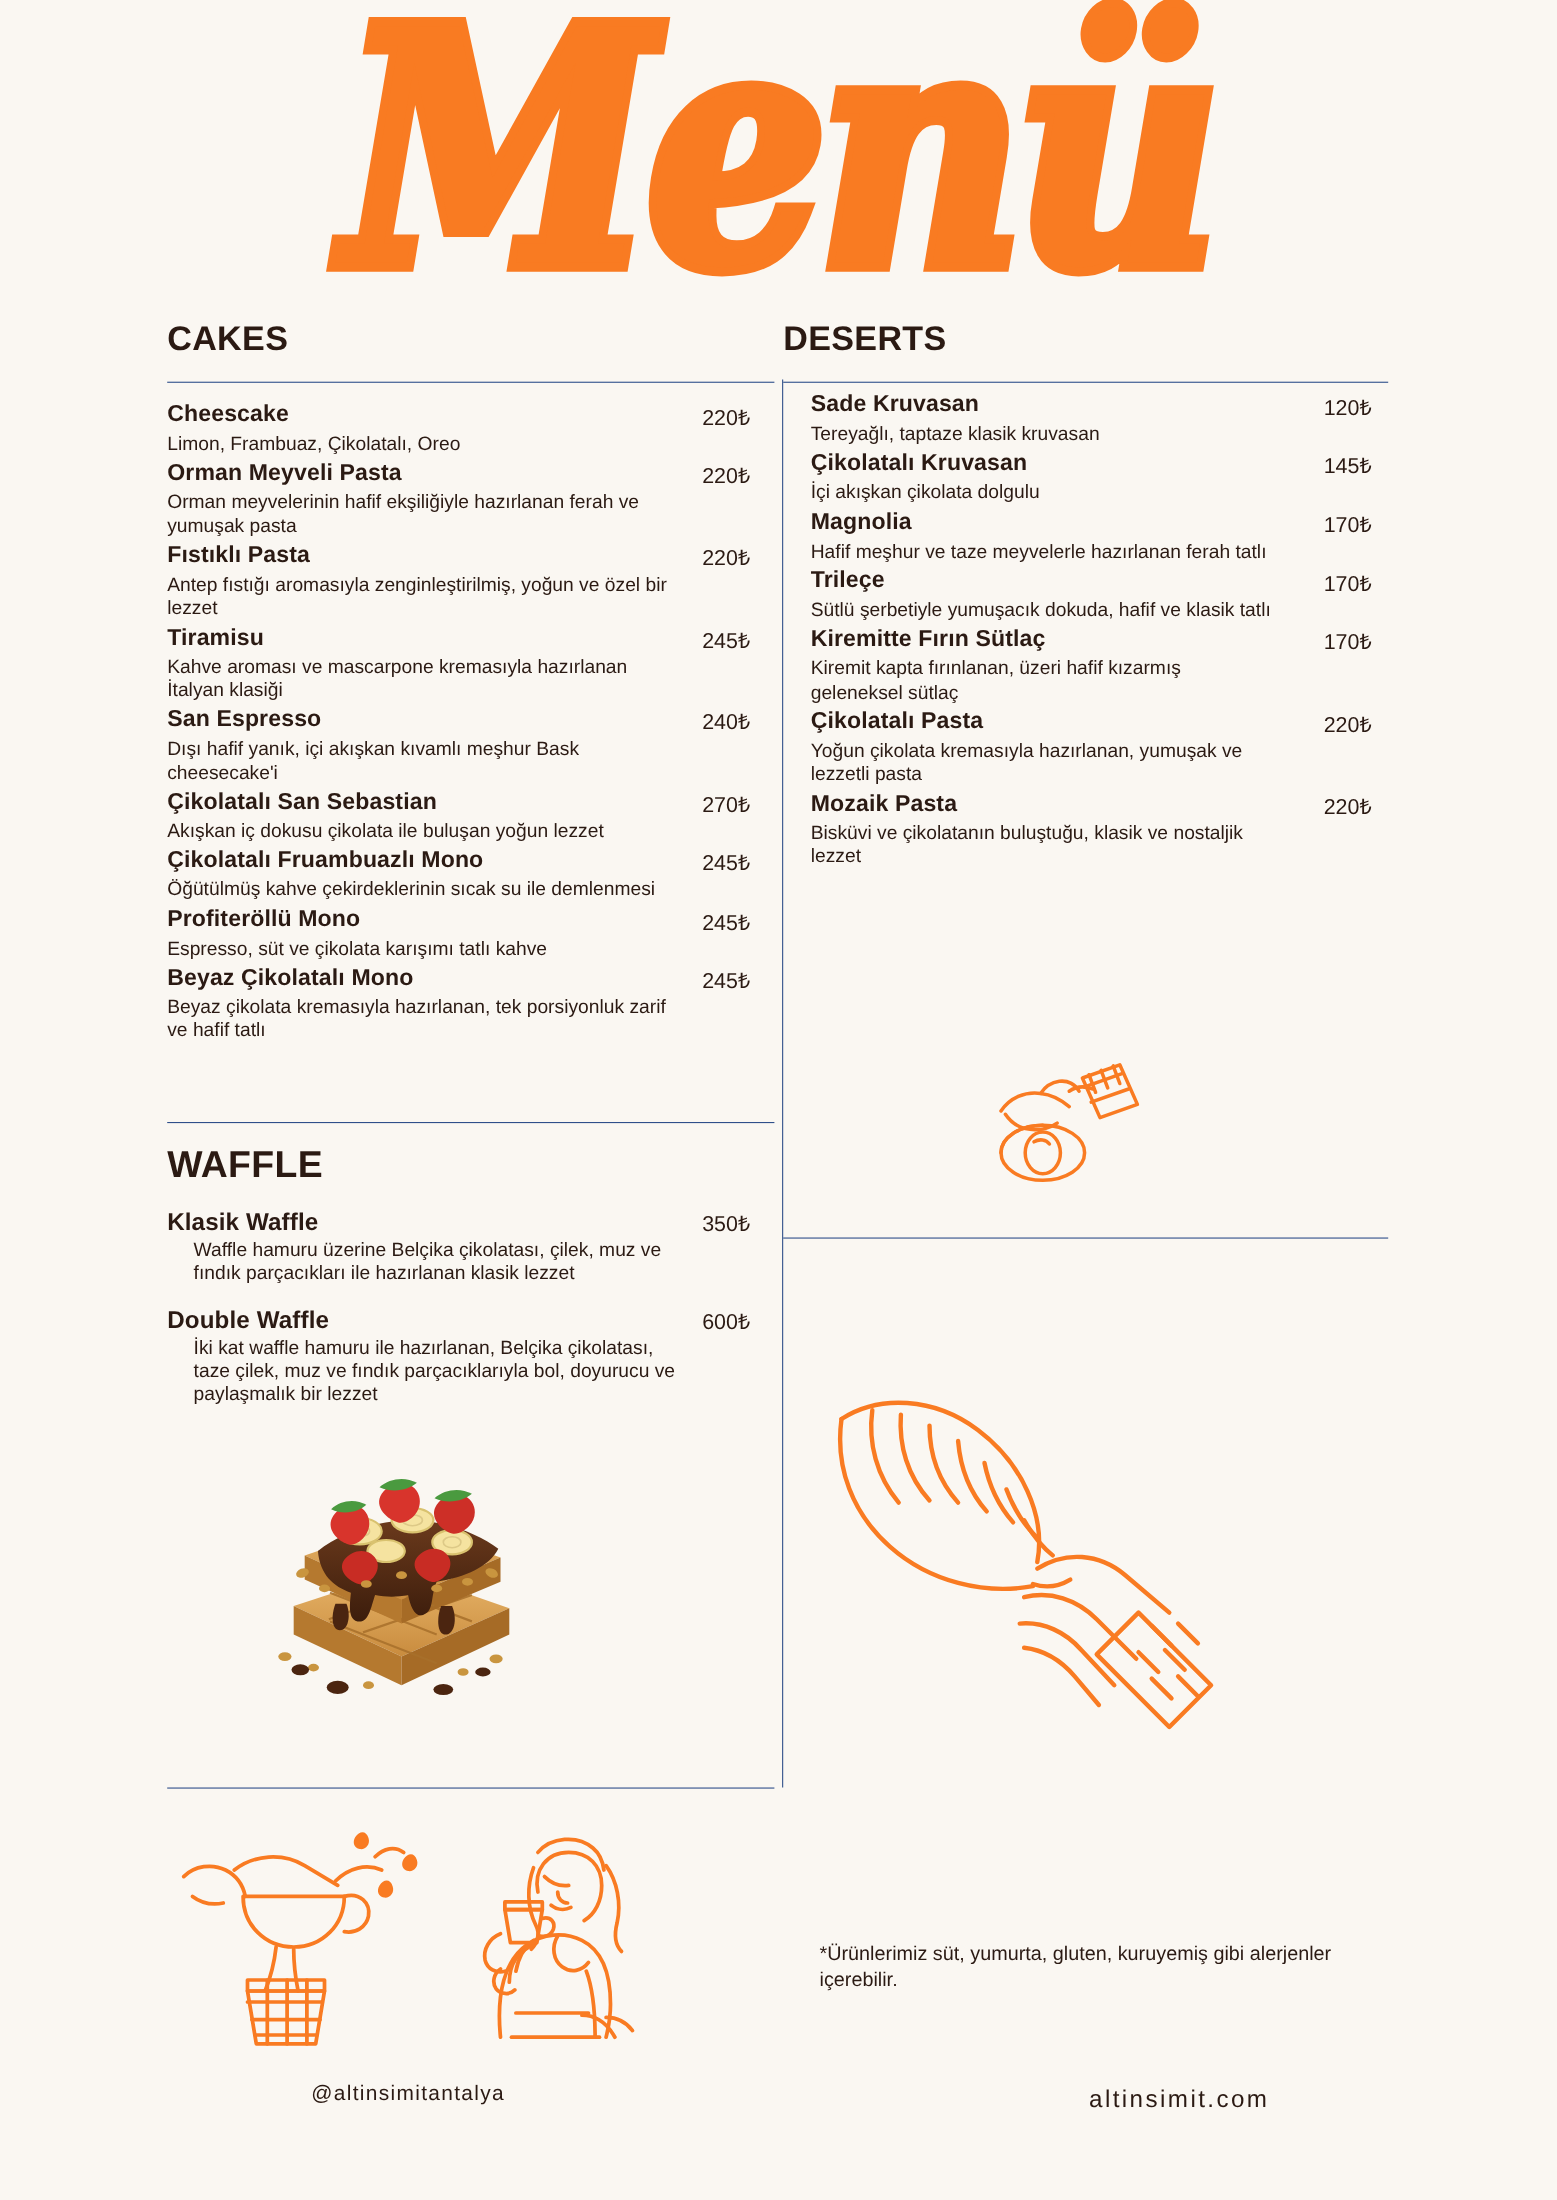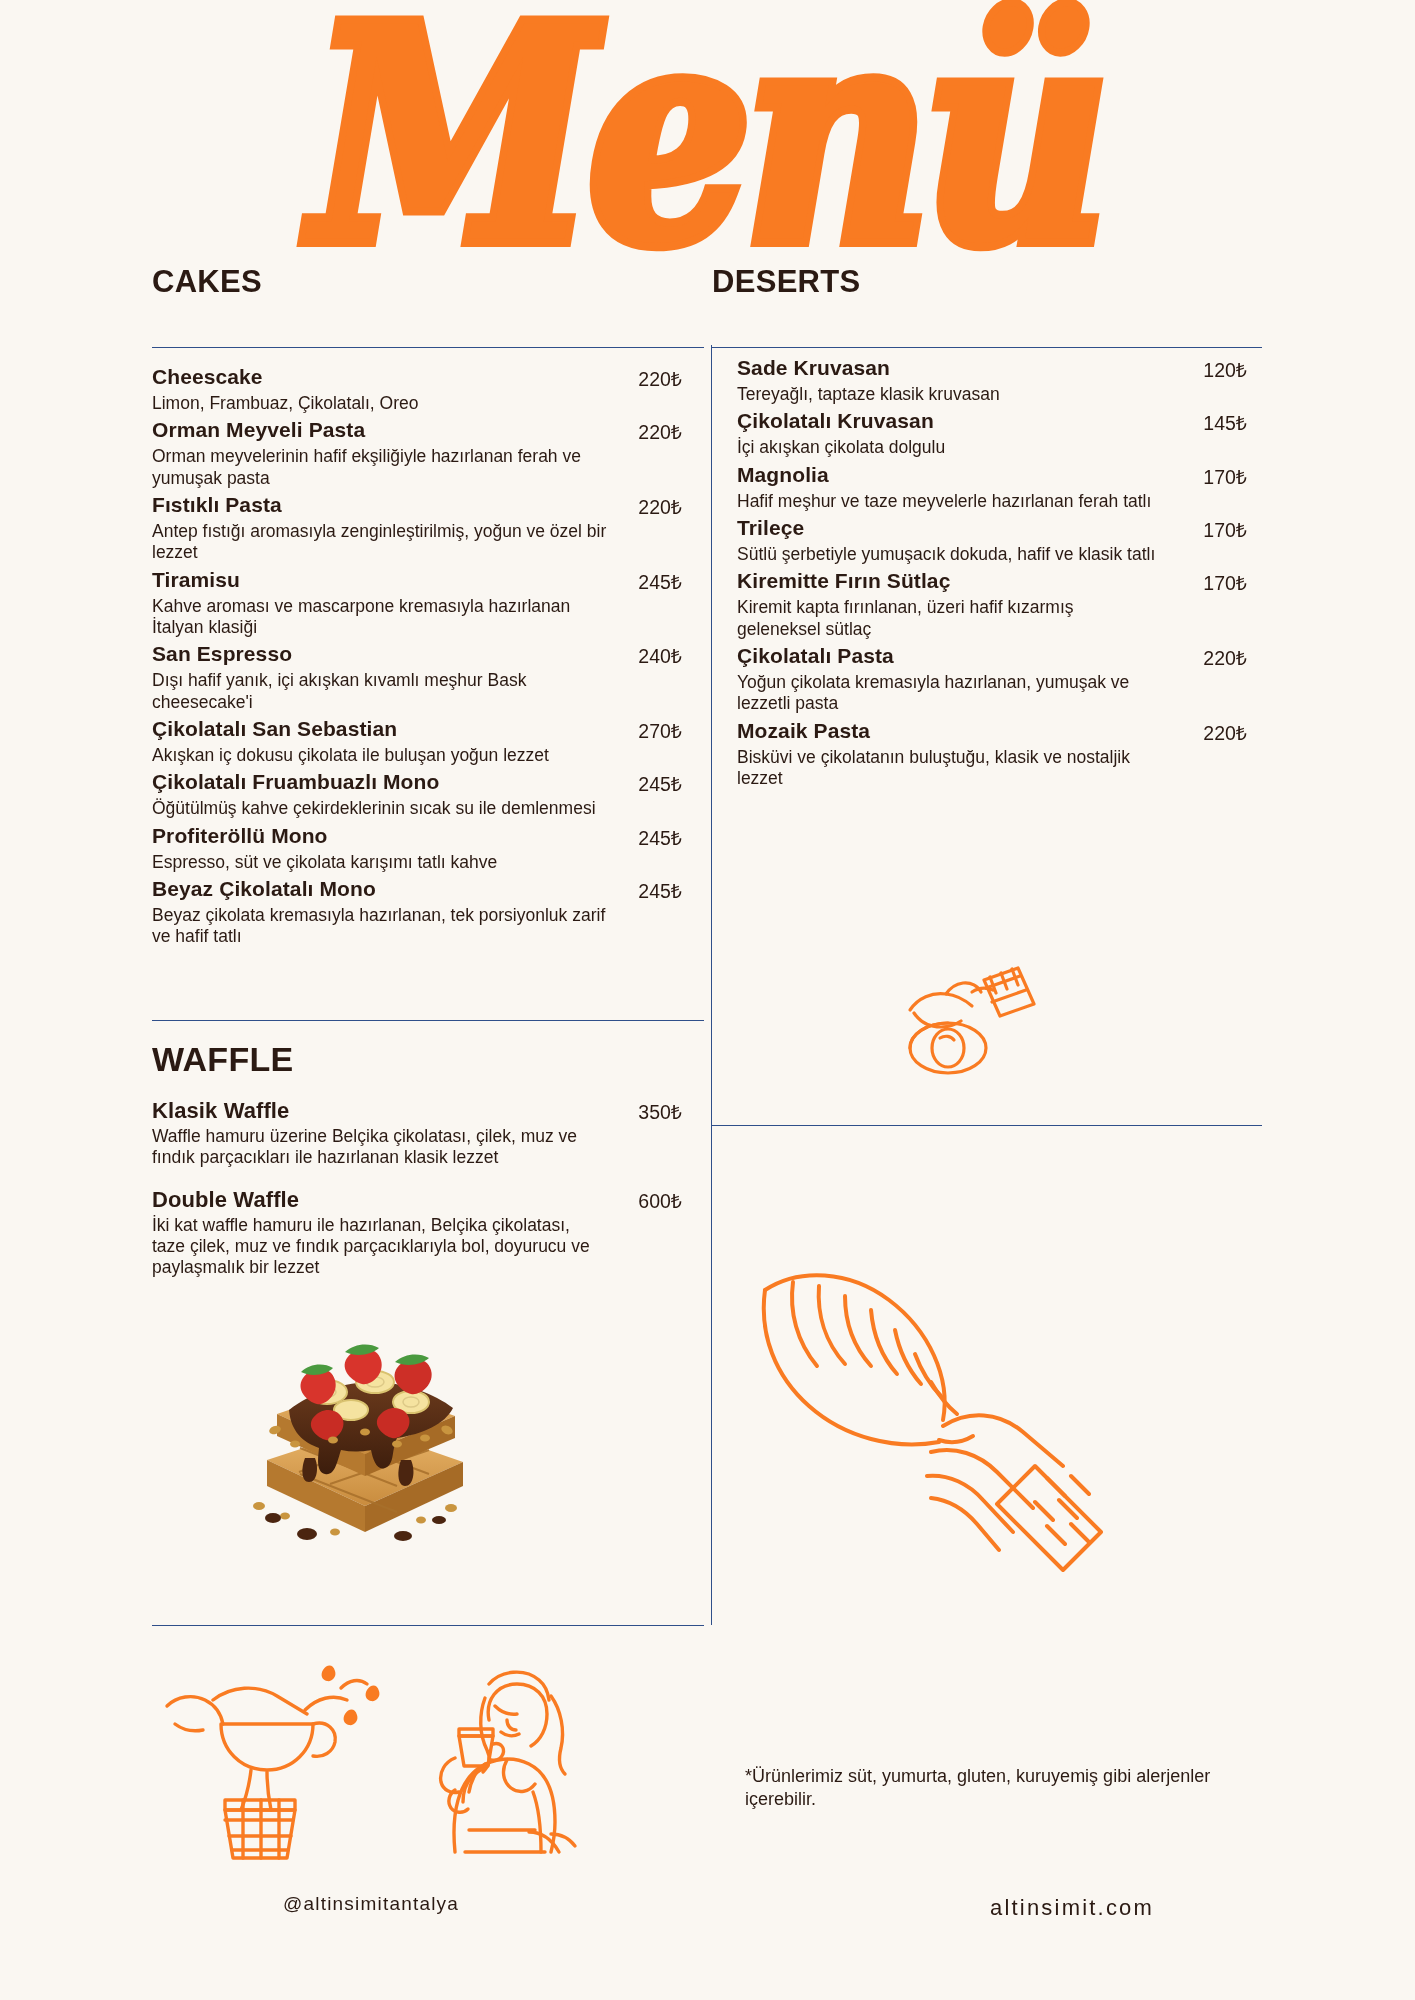--- a/index.html
+++ b/index.html
@@ -44,21 +44,21 @@
     position: absolute;
     left: 711px;
     top: 345px;
     width: 1px;
     height: 1280px;
     background: #2f4f8a;
   }
 
   .heads {
     position: absolute;
-    top: 264px;
+    top: 290px;
     left: 0;
     width: 1260px;
     height: 40px;
     padding-left: 24px;
   }
   .heads .h {
     position: absolute;
     font-size: 31px;
     font-weight: 700;
     color: #2b1a13;
@@ -118,21 +118,21 @@
   .waffle-head {
     position: absolute;
     left: 152px;
     top: 1040px;
     font-size: 34px;
     font-weight: 700;
     letter-spacing: 0.3px;
   }
   .list-waffle .item { margin-bottom: 18px; }
   .list-waffle .item-name { font-size: 22px; }
-  .list-waffle .item-desc { max-width: 440px; }
+  .list-waffle .item-desc { max-width: 440px; margin-left: 24px; }
 
   
   .illus { position: absolute; }
   .illus-simit { left: 900px; top: 950px; }
   .illus-croissant { left: 735px; top: 1230px; }
   .illus-pour { left: 155px; top: 1640px; }
   .waffle-photo { position: absolute; left: 215px; top: 1310px; }
 
   
   .allergen {

